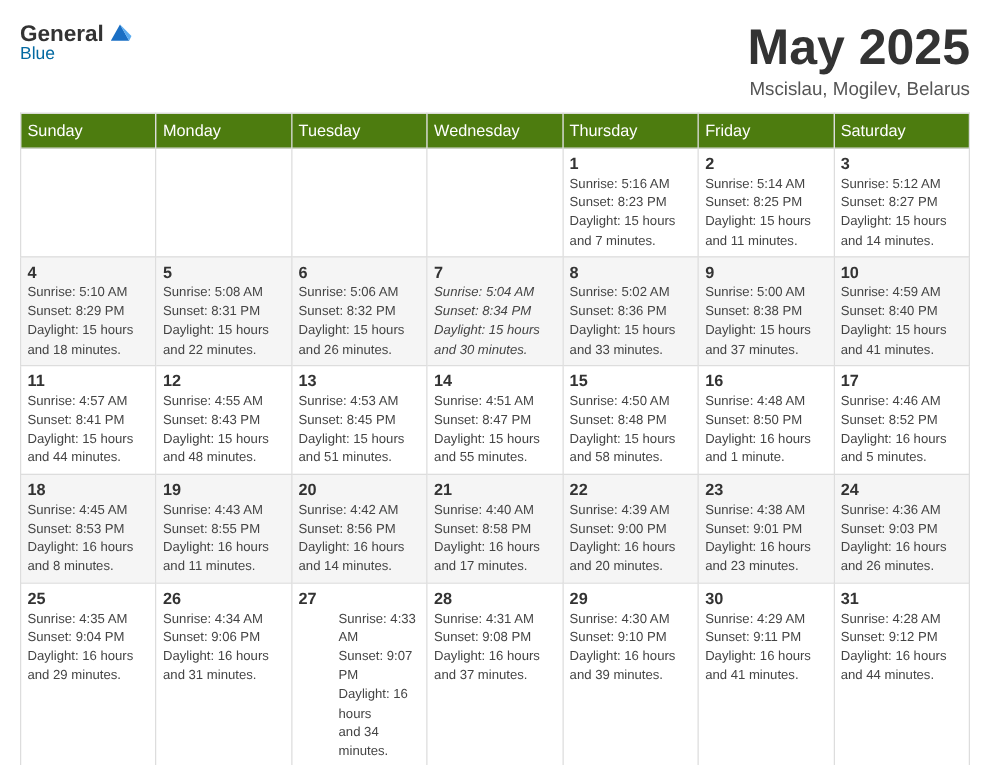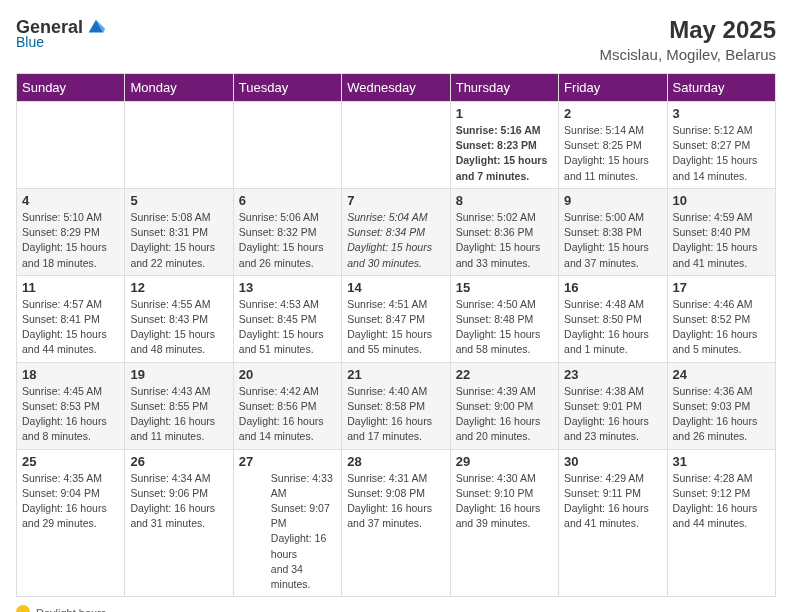--- a/index.html
+++ b/index.html
@@ -33,36 +33,36 @@
     }
     .logo-icon {
       width: 22px;
       height: 22px;
       margin-left: 2px;
     }
     .title-area {
       text-align: right;
     }
     .month-title {
-      font-size: 24px;
+      font-size: 40px;
       font-weight: bold;
       color: #333;
     }
     .location-title {
       font-size: 15px;
       color: #555;
       margin-top: 2px;
     }
     .calendar-table {
       width: 100%;
       border-collapse: collapse;
       font-size: 11px;
     }
     .calendar-table th {
-      background-color: #701a75;
+      background-color: #4d7c0f;
       color: #fff;
       text-align: left;
       padding: 6px 5px;
       font-size: 13px;
       font-weight: normal;
       border: 1px solid #ddd;
     }
     .calendar-table td {
       vertical-align: top;
       padding: 4px 5px;
@@ -139,21 +139,21 @@
       </tr>
   </thead>
   <tbody id="calendar-body">
   <tr>
         <td class="empty-cell"></td>
         <td class="empty-cell"></td>
         <td class="empty-cell"></td>
         <td class="empty-cell"></td>
         <td>
           <div class="day-number">1</div>
-          <div class="day-info" style="white-space: pre-line; font-weight: bold;">Sunrise: 5:16 AM
+          <div class="day-info" style="white-space: pre-line;">Sunrise: 5:16 AM
 Sunset: 8:23 PM
 Daylight: 15 hours
 and 7 minutes.</div>
         </td>
         <td>
           <div class="day-number">2</div>
           <div class="day-info" style="white-space: pre-line;">Sunrise: 5:14 AM
 Sunset: 8:25 PM
 Daylight: 15 hours
 and 11 minutes.</div>

